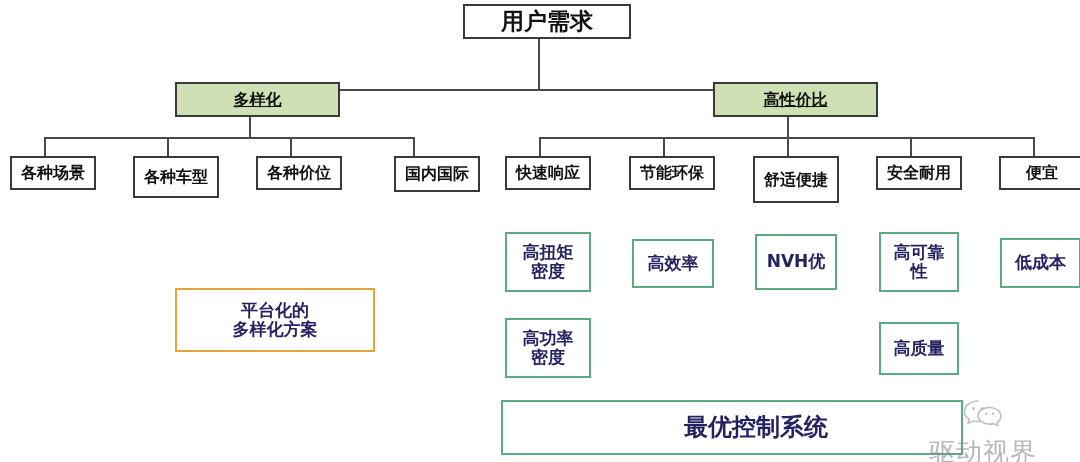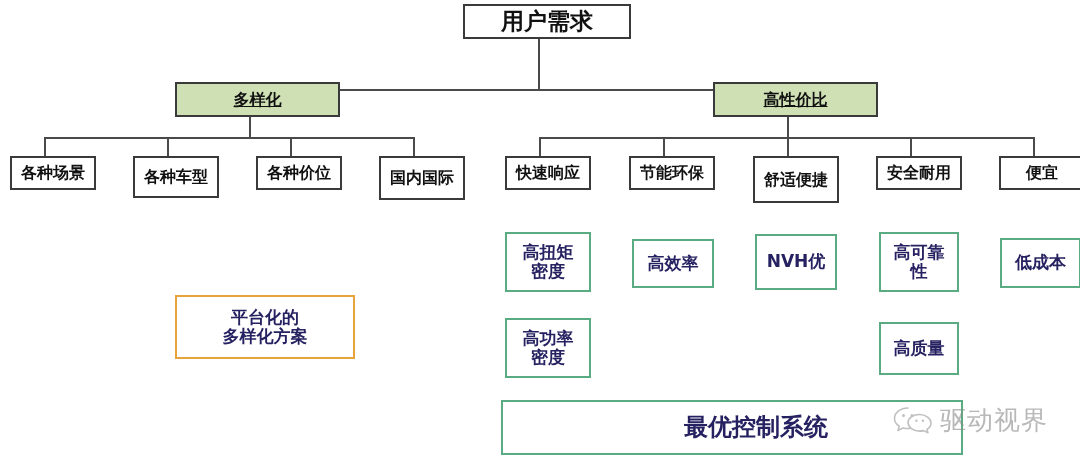--- a/index.html
+++ b/index.html
@@ -76,20 +76,21 @@
     position: absolute;
     left: 893px;
     top: 398px;
     width: 180px;
     height: 44px;
     display: flex;
     align-items: center;
     gap: 7px;
     opacity: 0.62;
     pointer-events: none;
+    flex-direction: column;
   }
   #watermark .wm-text {
     font-size: 26px;
     color: #8d8d8d;
     font-family: "DejaVu Sans", "Liberation Sans", sans-serif;
     letter-spacing: 1px;
   }
   #watermark svg { display: block; }
 </style>
 </head>
@@ -118,41 +119,41 @@
   <div class="ln vln" style="left:1033px; top:137px; height:19px;"></div>
 
   <div class="node plain lvl1" style="left:455px; top:4px; width:168px; height:35px;">用户需求</div>
 
   <div class="node greenfill lvl2" style="left:167px; top:82px; width:165px; height:35px;">多样化</div>
   <div class="node greenfill lvl2" style="left:705px; top:82px; width:165px; height:35px;">高性价比</div>
 
   <div class="node plain lvl3" style="left:2px; top:156px; width:86px; height:34px;">各种场景</div>
   <div class="node plain lvl3" style="left:125px; top:156px; width:86px; height:42px;">各种车型</div>
   <div class="node plain lvl3" style="left:248px; top:156px; width:86px; height:34px;">各种价位</div>
-  <div class="node plain lvl3" style="left:371px; top:156px; width:86px; height:44px;">国内国际</div>
+  <div class="node plain lvl3" style="left:386px; top:156px; width:86px; height:36px;">国内国际</div>
 
   <div class="node plain lvl3" style="left:497px; top:156px; width:86px; height:34px;">快速响应</div>
   <div class="node plain lvl3" style="left:621px; top:156px; width:86px; height:34px;">节能环保</div>
   <div class="node plain lvl3" style="left:745px; top:156px; width:86px; height:47px;">舒适便捷</div>
   <div class="node plain lvl3" style="left:868px; top:156px; width:86px; height:34px;">安全耐用</div>
   <div class="node plain lvl3" style="left:991px; top:156px; width:86px; height:34px;">便宜</div>
 
   <div class="node greenline attr" style="left:497px; top:232px; width:86px; height:60px;">高扭矩
 密度</div>
   <div class="node greenline attr" style="left:624px; top:239px; width:82px; height:49px;">高效率</div>
   <div class="node greenline attr" style="left:747px; top:234px; width:82px; height:56px;">NVH优</div>
   <div class="node greenline attr" style="left:992px; top:238px; width:81px; height:50px;">低成本</div>
   <div class="node greenline attr" style="left:871px; top:232px; width:80px; height:60px;">高可靠
 性</div>
 
   <div class="node greenline attr" style="left:497px; top:318px; width:86px; height:60px;">高功率
 密度</div>
   <div class="node greenline attr" style="left:871px; top:322px; width:80px; height:53px;">高质量</div>
 
-  <div class="node orangeline plat" style="left:167px; top:295px; width:180px; height:64px;">平台化的
+  <div class="node orangeline plat" style="left:167px; top:288px; width:200px; height:64px;">平台化的
 多样化方案</div>
 
   <div class="node greenline wide" style="left:493px; top:400px; width:462px; height:55px;">最优控制系统</div>
 
   <div id="watermark">
     <span>
       <svg width="40" height="30" viewBox="0 0 40 30" aria-hidden="true">
         <path d="M15 3 C7 3 1.5 8 1.5 13.4 c0 3.1 1.9 5.9 4.8 7.7 L5 25.5 l5.2-2.6 c1.5 .4 3.1 .6 4.8 .6 .6 0 1.2 0 1.8-.1" fill="none" stroke="#9a9a9a" stroke-width="1.6" stroke-linecap="round" stroke-linejoin="round"></path>
         <circle cx="10.5" cy="10.6" r="1.5" fill="#9a9a9a"></circle>
         <circle cx="19" cy="10.6" r="1.5" fill="#9a9a9a"></circle>

